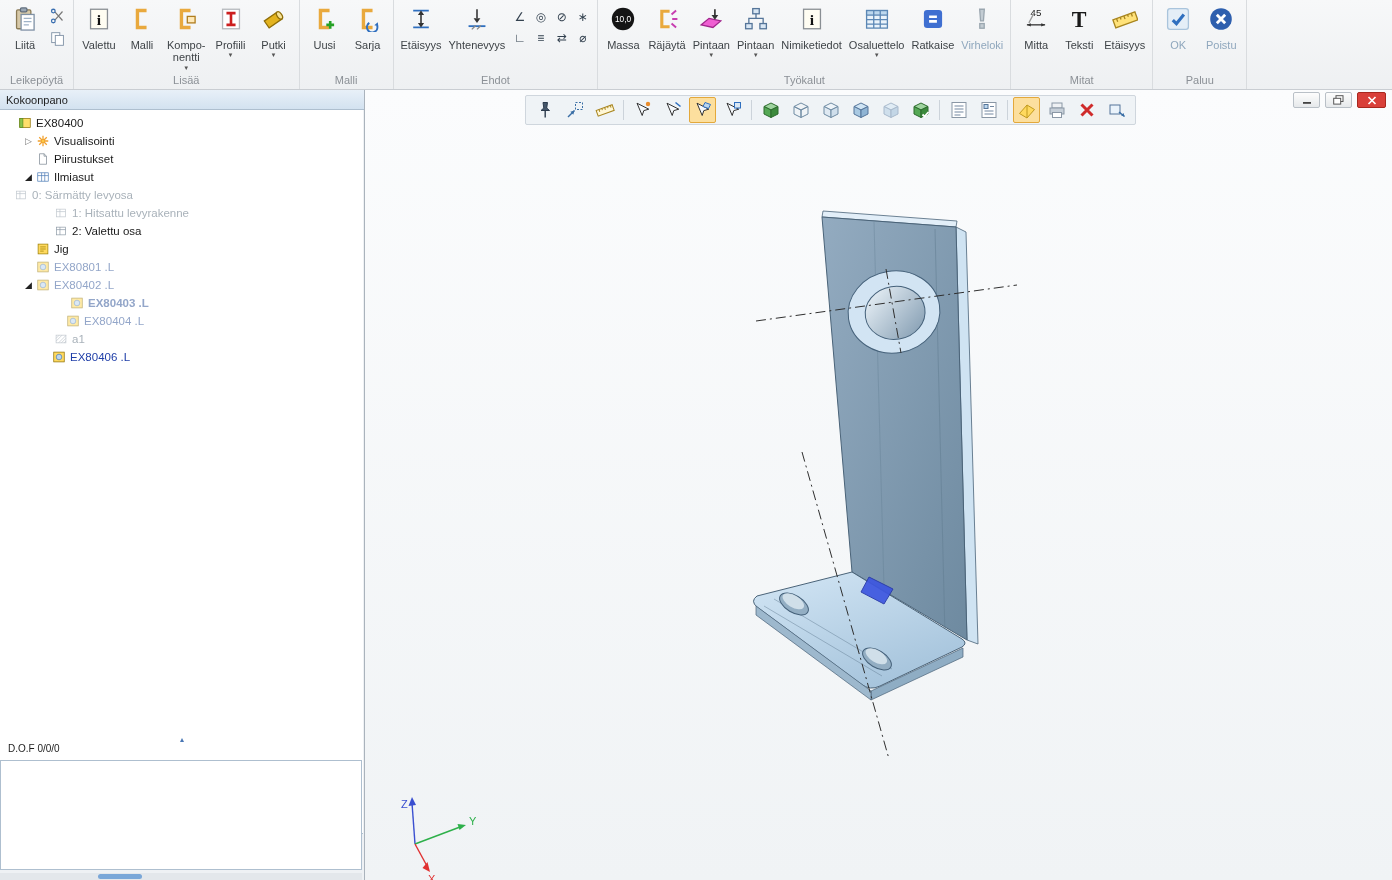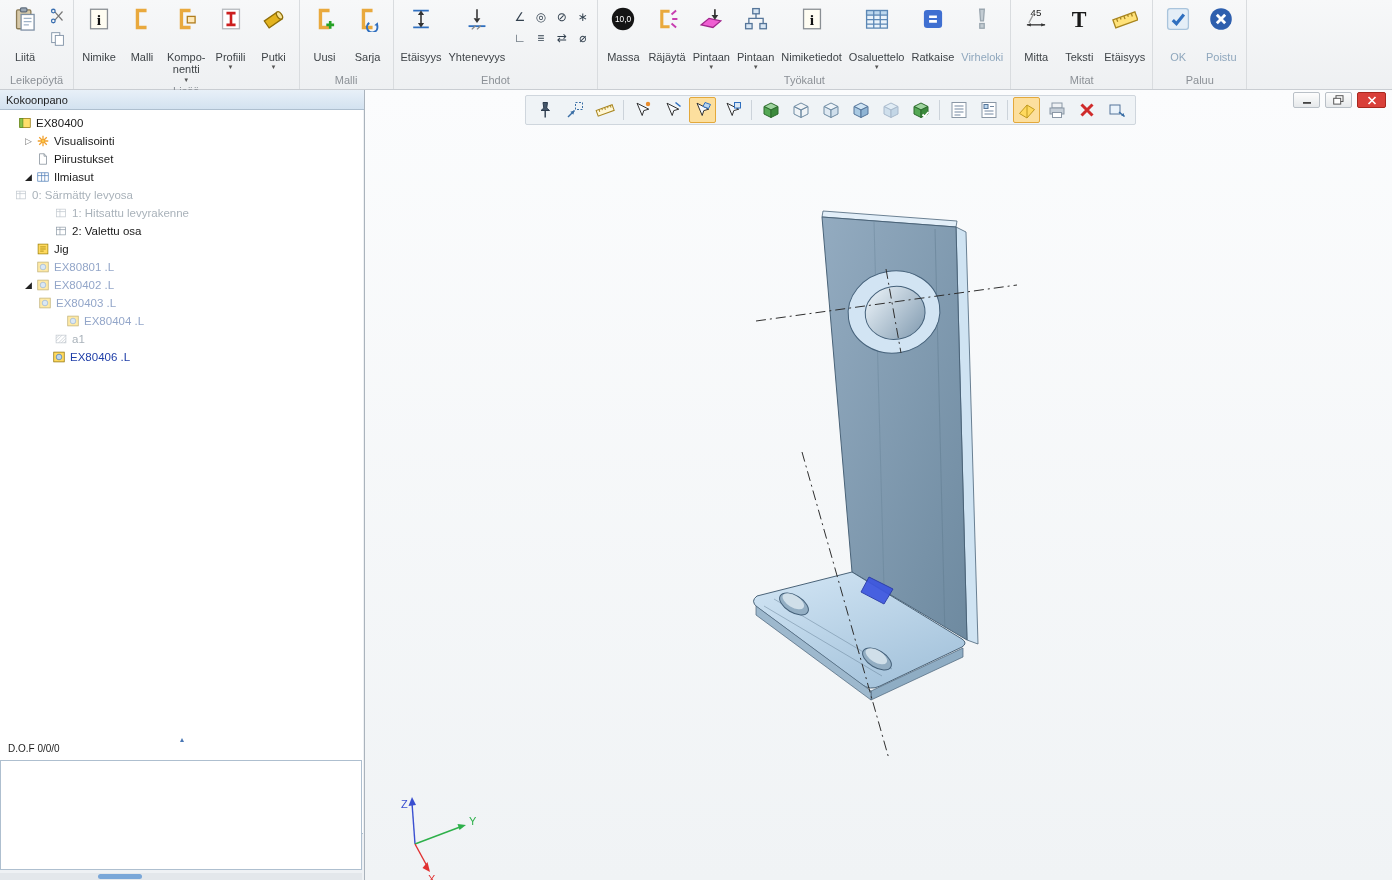--- a/index.html
+++ b/index.html
@@ -12,21 +12,21 @@
   .ribbon{height:90px;background:linear-gradient(#f7f8f9,#eef0f2);
           border-bottom:1px solid #c9cdd2;display:flex;align-items:stretch}
   .rgroup{display:flex;flex-direction:column;justify-content:space-between;
           border-right:1px solid #d9dcdf;padding:3px 4px 0}
   .rbody{display:flex;align-items:flex-start;gap:1px}
   .rname{font-size:11px;color:#8b9096;text-align:center;padding:1px 2px 3px;white-space:nowrap}
   .rbtn{display:flex;flex-direction:column;align-items:center;min-width:42px;
         padding:2px 3px 1px;border-radius:2px;cursor:default}
   .rbtn .ric{height:28px;display:flex;align-items:center;justify-content:center}
   .rbtn .rlabel{font-size:11px;color:#3e4347;text-align:center;line-height:1.12;
-                white-space:pre-line;margin-top:18px}
+                white-space:pre-line;margin-top:6px}
   .rbtn .caret{font-size:6px;color:#555;line-height:1;margin-top:1px}
   .rbtn.muted .rlabel{color:#8fa7bd}
   .smallstack{display:flex;flex-direction:column;gap:3px;padding-top:3px}
   .sbtn{width:22px;height:20px;display:flex;align-items:center;justify-content:center;border-radius:2px}
   .minigrid{display:grid;grid-template-columns:repeat(4,21px);grid-auto-rows:21px;margin-top:3px}
   .minibtn{display:flex;align-items:center;justify-content:center;font-size:12px;
            color:#33414f;border-radius:2px}
   .rfill{flex:1}
 
   
@@ -109,21 +109,21 @@
       </div>
       <div class="rgroup">
         <div class="rbody">
           <div class="rbtn">
             <div class="ric">
               <svg viewBox="0 0 20 20" width="26" height="26">
                 <rect x="3.5" y="2.5" width="13" height="15" fill="#fffdf2" stroke="#8a8f94"></rect>
                 <text x="10" y="14.5" font-size="12" font-weight="bold" font-family="Liberation Serif,serif" fill="#111" text-anchor="middle">i</text>
               </svg>
             </div>
-            <div class="rlabel">Nimike</div>
+            <div class="rlabel">Valettu</div>
           </div>
           <div class="rbtn">
             <div class="ric">
               <svg viewBox="0 0 20 20" width="26" height="26">
                 <path d="M13.5 3.5 H6.5 V16.5 H13.5" fill="none" stroke="#e9a93d" stroke-width="2.6"></path>
               </svg>
             </div>
             <div class="rlabel">Malli</div>
           </div>
           <div class="rbtn">
@@ -467,21 +467,21 @@
           <div class="trow" style="padding-left: 22px;">
             <span class="texp open">◢</span>
             <span class="ticon" style="opacity: 0.55;">
               <svg viewBox="0 0 20 20" width="14" height="14">
                 <rect x="2.5" y="3" width="15" height="14" fill="#ffd95e" stroke="#8a6d00"></rect>
                 <circle cx="10" cy="10" r="4" fill="#bcd7ee" stroke="#4a7ab5"></circle>
               </svg>
             </span>
             <span class="tlabel muted-blue">EX80402 .L</span>
           </div>
-          <div class="trow" style="padding-left: 24px;">
+          <div class="trow" style="padding-left: 56px; font-weight: bold;">
             <span class="texp"></span>
             <span class="ticon" style="opacity: 0.55;">
               <svg viewBox="0 0 20 20" width="14" height="14">
                 <rect x="2.5" y="3" width="15" height="14" fill="#ffd95e" stroke="#8a6d00"></rect>
                 <circle cx="10" cy="10" r="4" fill="#bcd7ee" stroke="#4a7ab5"></circle>
               </svg>
             </span>
             <span class="tlabel muted-blue">EX80403 .L</span>
           </div>
           <div class="trow" style="padding-left: 52px;">

